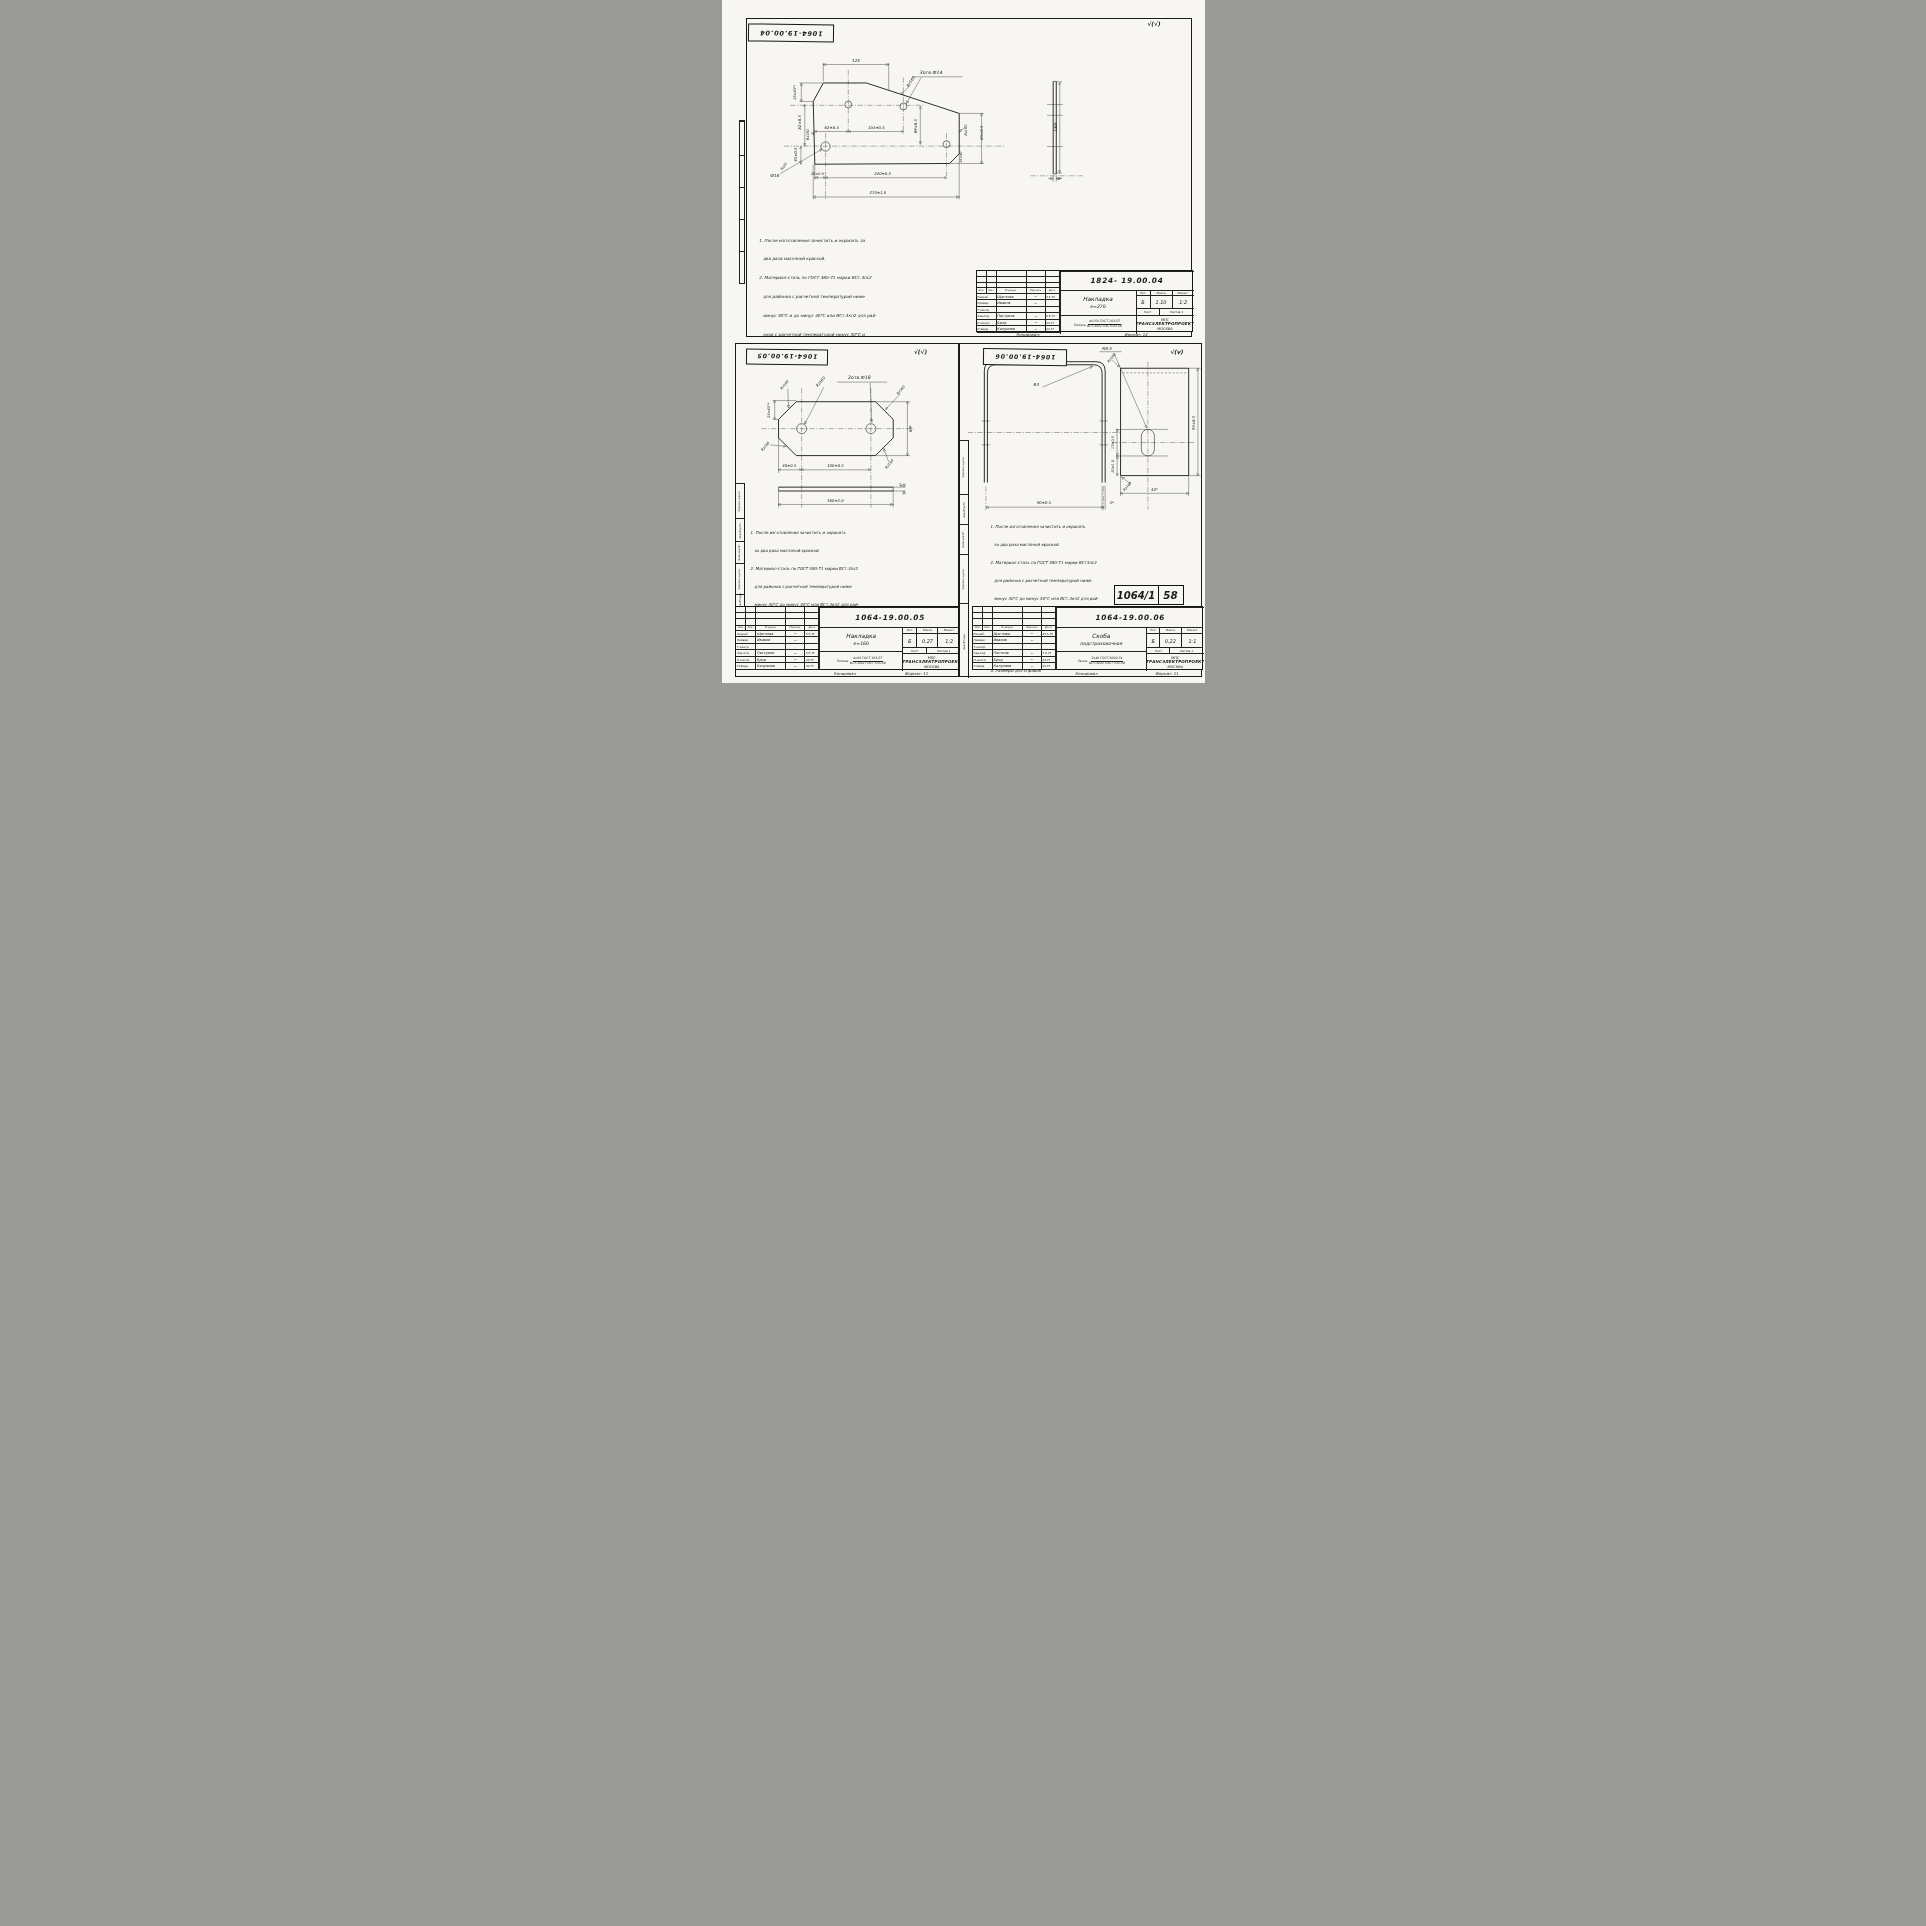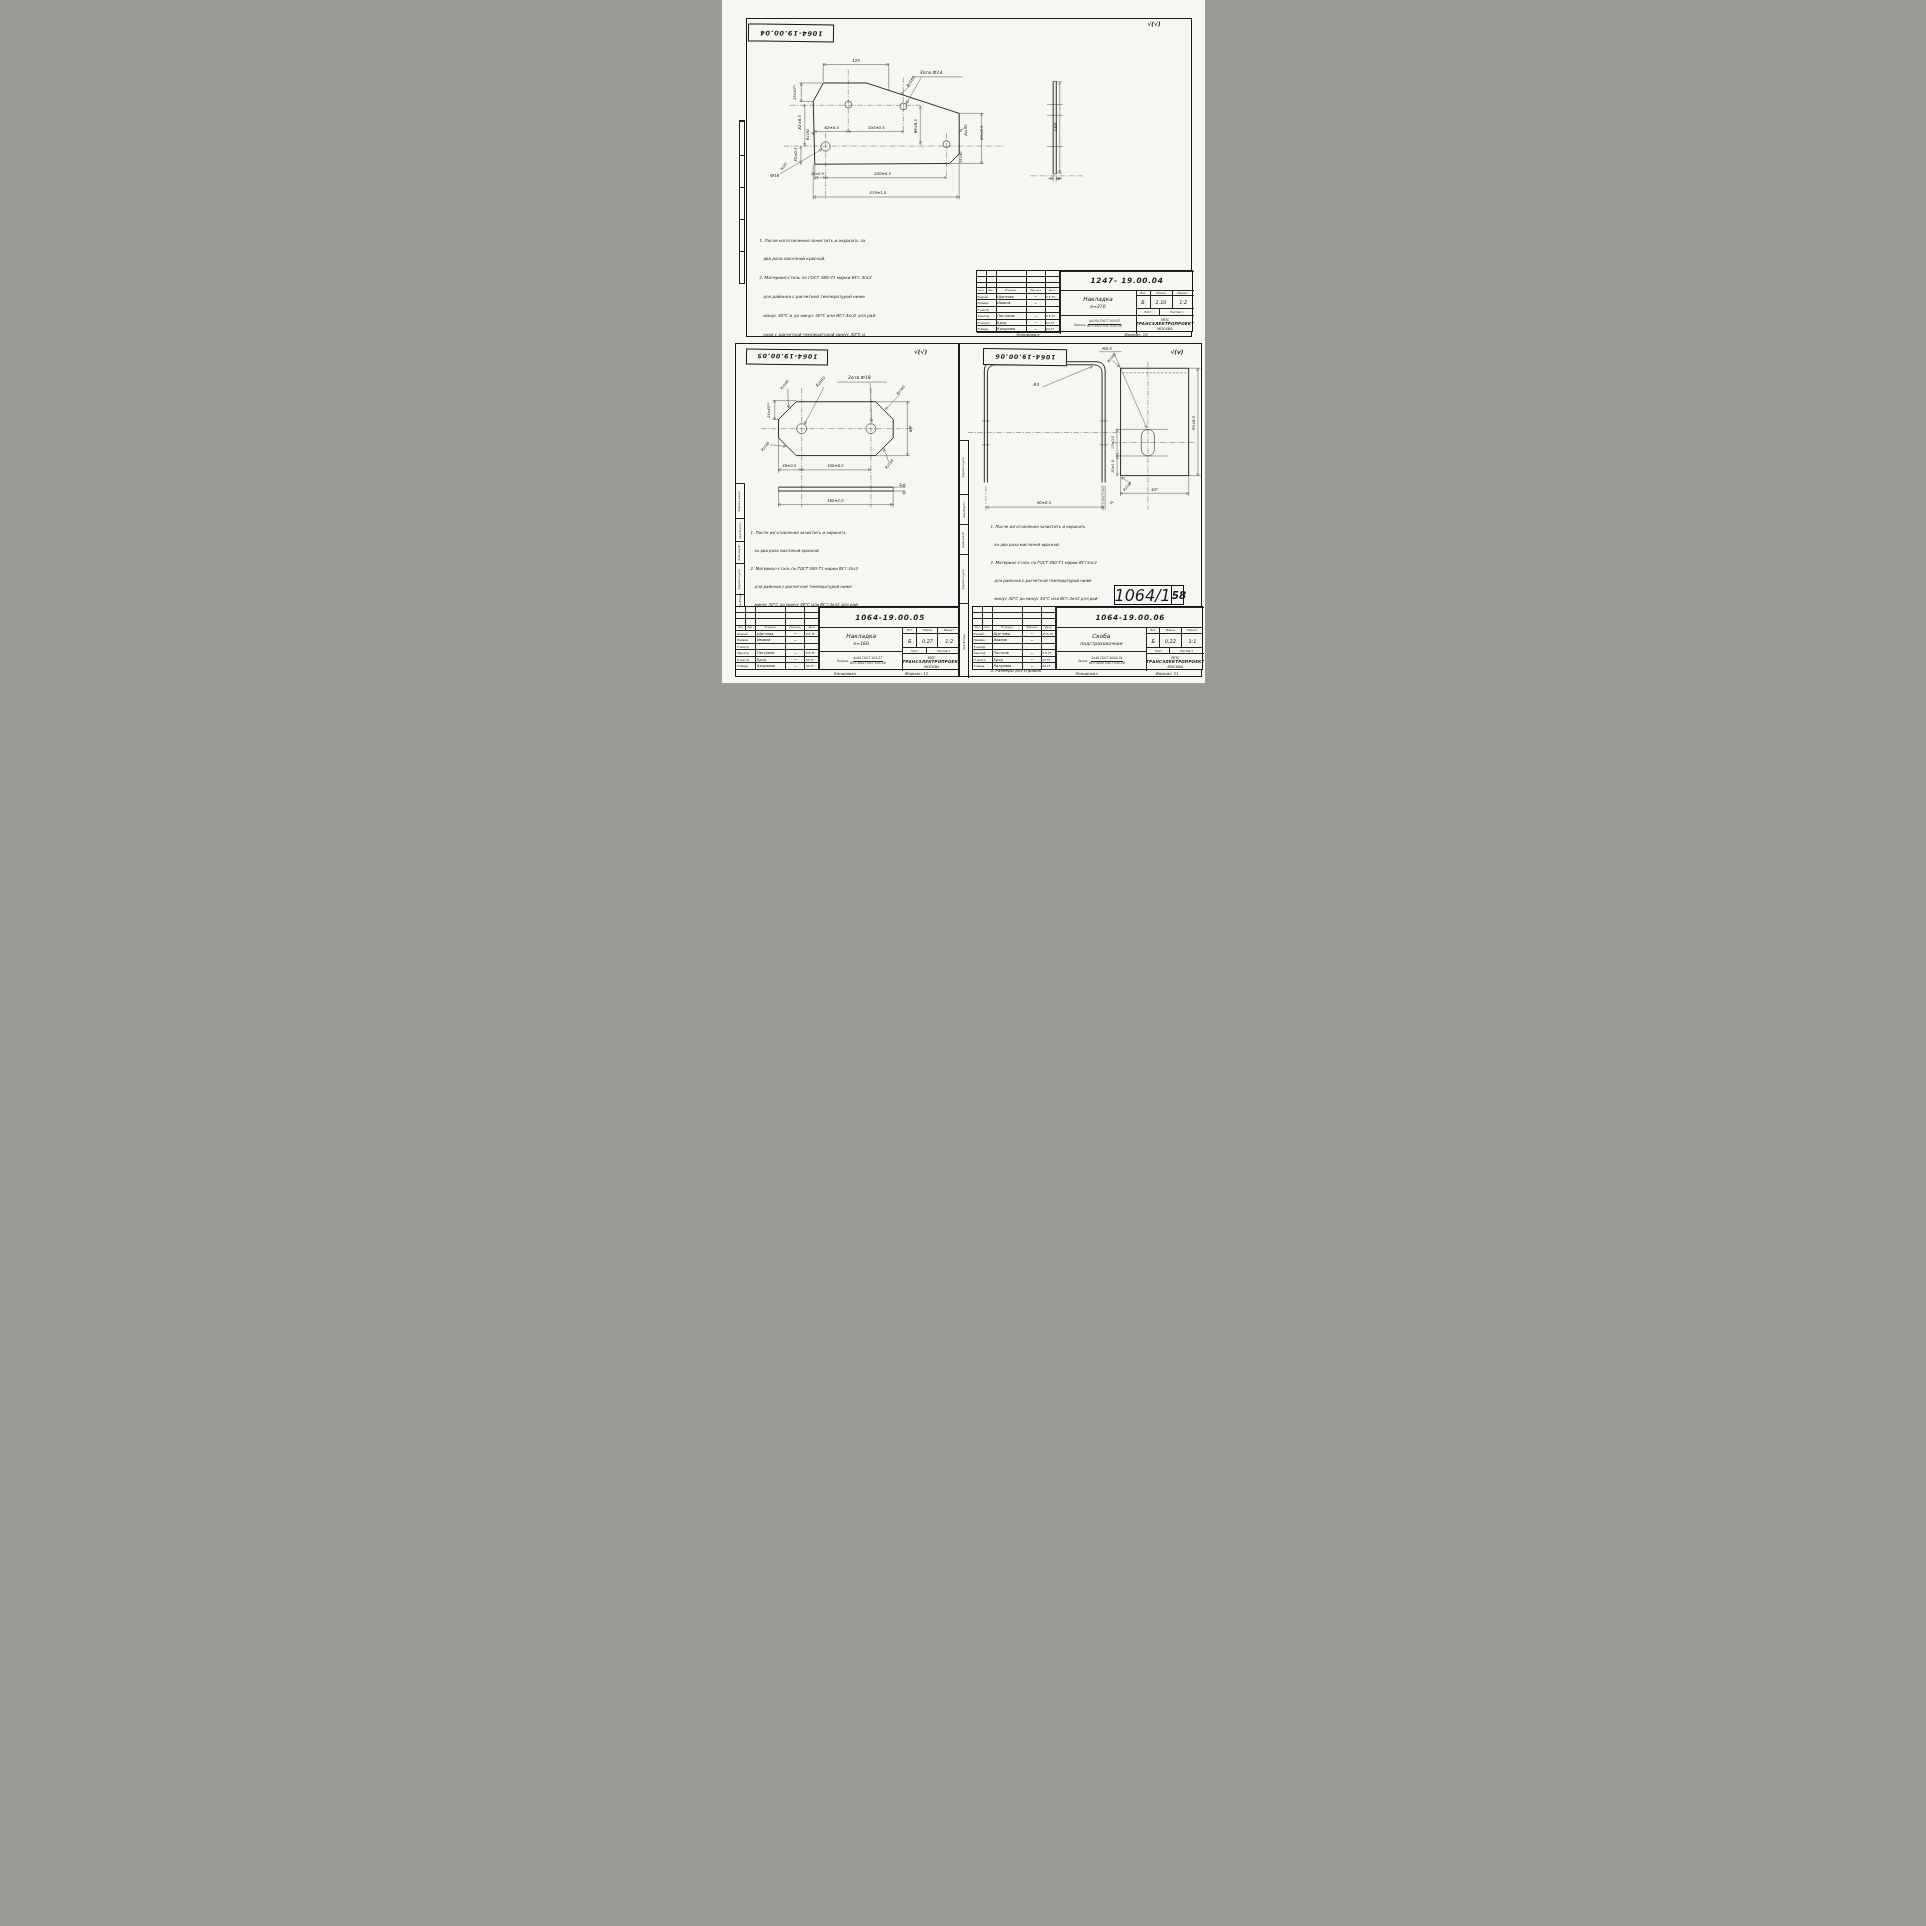--- a/index.html
+++ b/index.html
@@ -45,21 +45,21 @@
   .sdata .nm{font-size:3.5px;font-style:italic;}
   .sdata .sg{font-size:3.9px;font-style:italic;justify-content:center;}
   .sdata .dt{font-size:2.7px;font-style:italic;}
   .below{position:absolute;font-size:3.9px;font-style:italic;}
   .vstrip{position:absolute;border-right:0.6px solid #1b1b1b;box-sizing:border-box;}
   .vcell{position:absolute;left:0;width:100%;border-top:0.5px solid #222;box-sizing:border-box;
          display:flex;align-items:center;justify-content:center;}
   .vcell span{transform:rotate(-90deg);white-space:nowrap;font-size:2.5px;font-style:italic;}
   .xstamp{position:absolute;border:1.3px solid #111;display:flex;box-sizing:border-box;background:#f7f6f2;}
   .xstamp .xl{flex:1;border-right:1.2px solid #111;display:flex;align-items:center;justify-content:center;
-        font-size:16px;font-weight:normal;font-style:italic;}
+        font-size:10px;font-weight:bold;font-style:italic;}
   .xstamp .xr{width:24px;display:flex;align-items:center;justify-content:center;
         font-size:10.4px;font-weight:bold;font-style:italic;}
   .ministrip{position:absolute;border:0.6px solid #222;box-sizing:border-box;}
   .ministrip div{border-top:0.5px solid #222;}
 </style>
 </head>
 <body>
 
 <div class="page">
 
@@ -205,21 +205,21 @@
             <div class="dt" style="width: 14px; height: 100%;">03.77</div>
           </div>
           <div class="srow sdata" style="height: 6.5px;">
             <div class="role" style="width: 20px; height: 100%;">Утверд.</div>
             <div class="nm" style="width: 30px; height: 100%;">Калуниев</div>
             <div class="sg" style="width: 19px; height: 100%;">~</div>
             <div class="dt" style="width: 14px; height: 100%;">03.77</div>
           </div>
         </div>
       <div class="cell doccell" style="left:83px;top:0;width:134px;height:18.5px">
-        <span>1247- 19.00.04</span>
+        <span>1824- 19.00.04</span>
       </div>
       <div class="cell namecell" style="left:83px;top:18.5px;width:76px;height:25px">
         <div class="name1">Накладка</div>
         <div class="name2">e=270</div>
       </div>
       <div class="cell matcell" style="left:83px;top:44px;width:76px;height:18.5px">
         <span>Полоса</span>
         <span class="frac">
             <span class="ftop">4х150 ГОСТ 103-57</span>
             <span>ВСт.3пс2 ГОСТ535-58</span>

